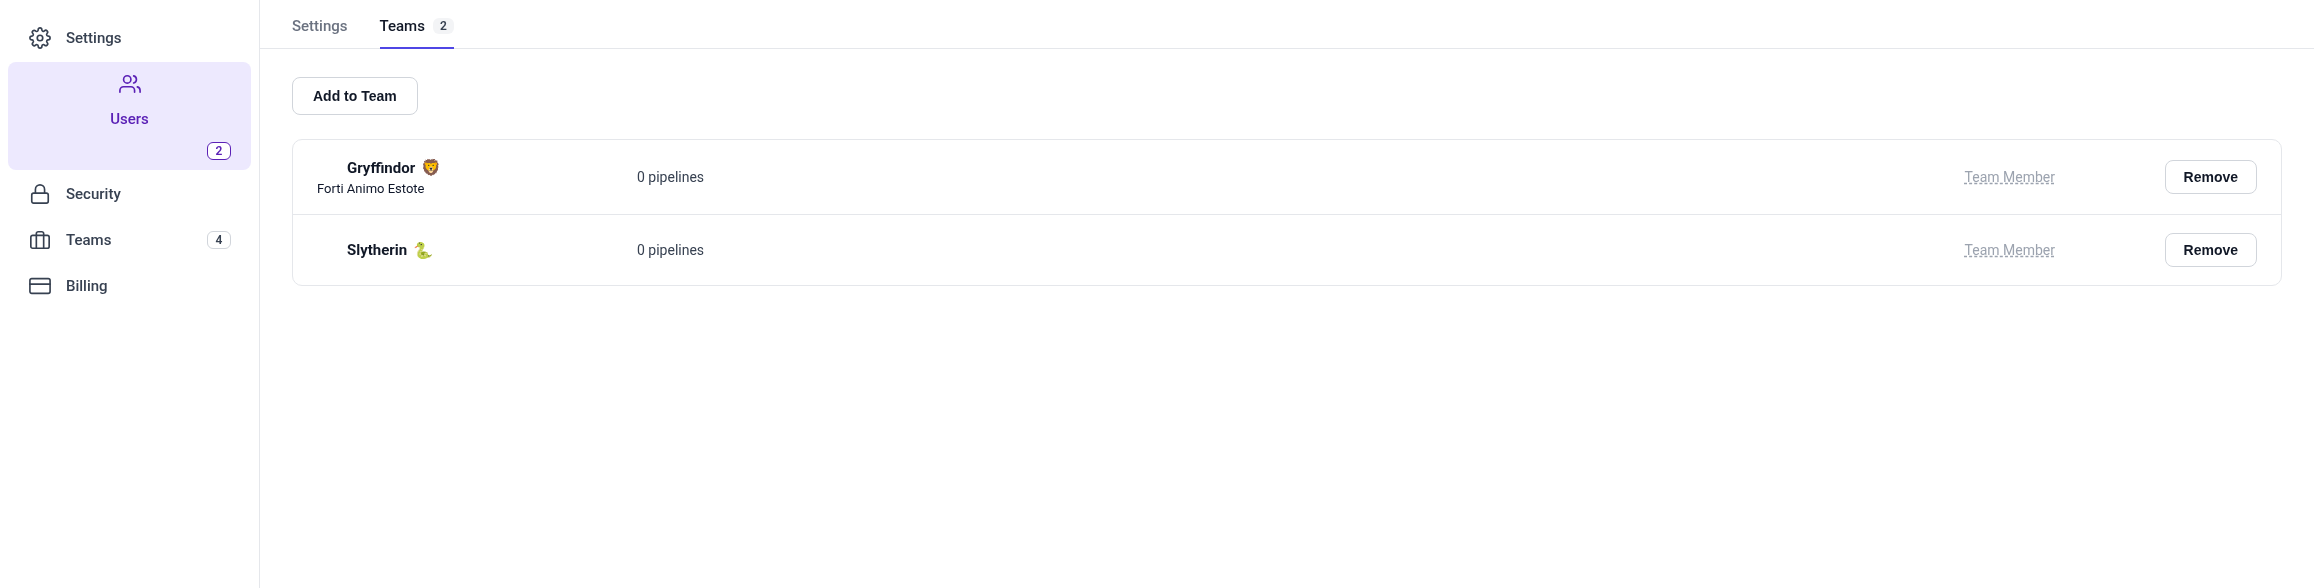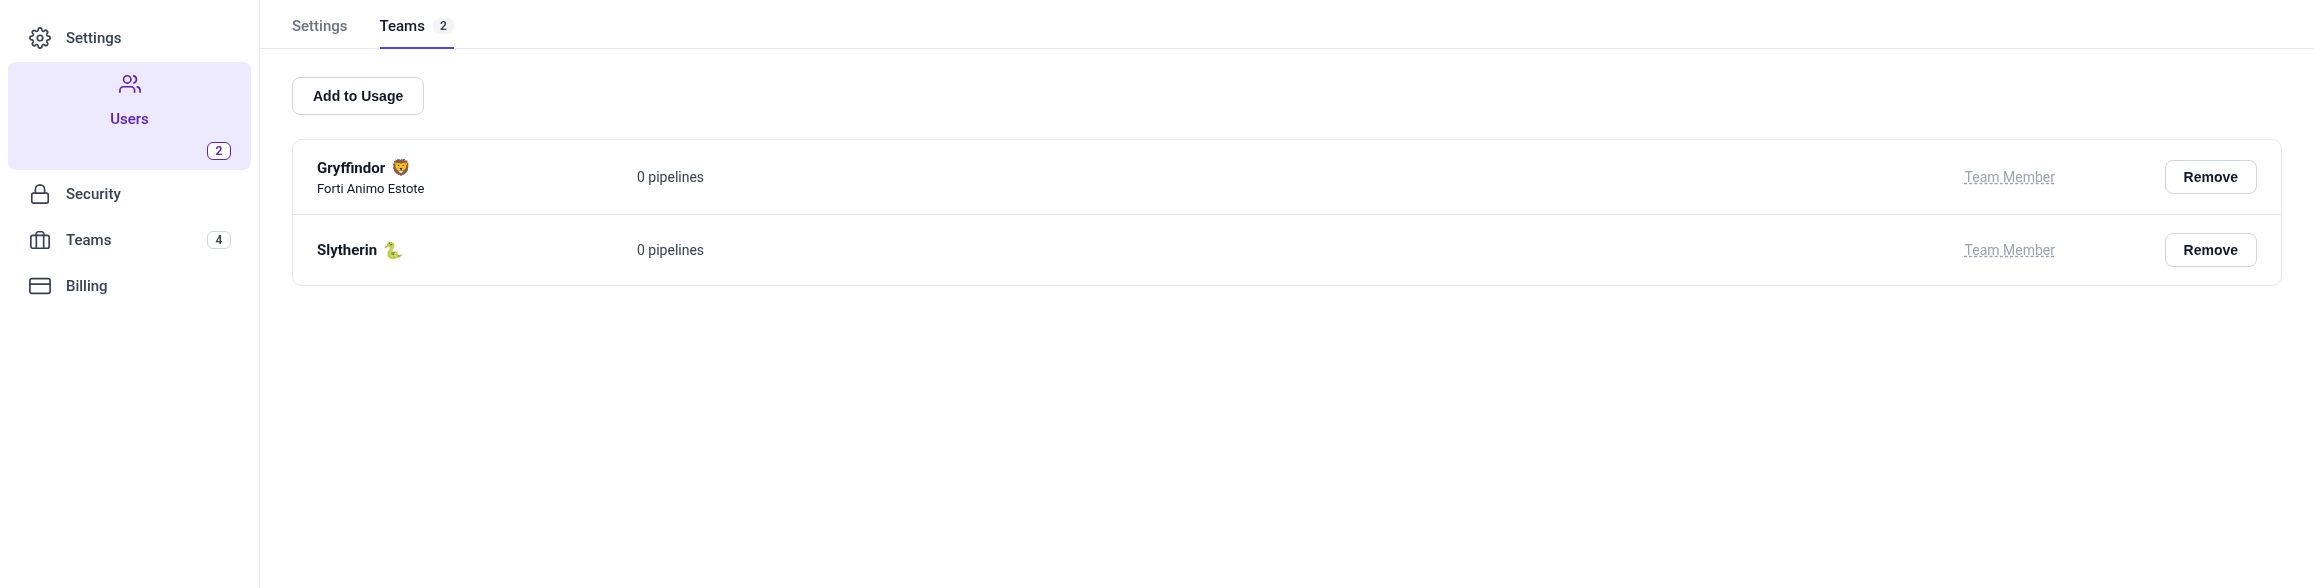--- a/index.html
+++ b/index.html
@@ -169,20 +169,21 @@
       gap: 4px;
     }
 
     .team-name {
       font-size: 15px;
       font-weight: 700;
       color: #111827;
       display: flex;
       align-items: center;
       gap: 6px;
+      margin-left: 30px;
     }
 
     .team-emoji {
       font-size: 16px;
     }
 
     .team-subtitle {
       font-size: 13px;
       color: #0f172a;
       font-weight: 400;
@@ -287,21 +288,21 @@
     <div class="tab">
       <span>Settings</span>
     </div>
     <div class="tab active">
       <span>Teams</span>
       <span class="tab-badge">2</span>
     </div>
   </div>
 
   <div class="content">
-    <button class="add-to-team-btn">Add to Usage</button>
+    <button class="add-to-team-btn">Add to Team</button>
 
     <div class="teams-table">
 
       <div class="team-row">
         <div class="team-info">
           <div class="team-name">
             <span>Gryffindor</span>
             <span class="team-emoji">🦁</span>
           </div>
           <div class="team-subtitle">Forti Animo Estote</div>

